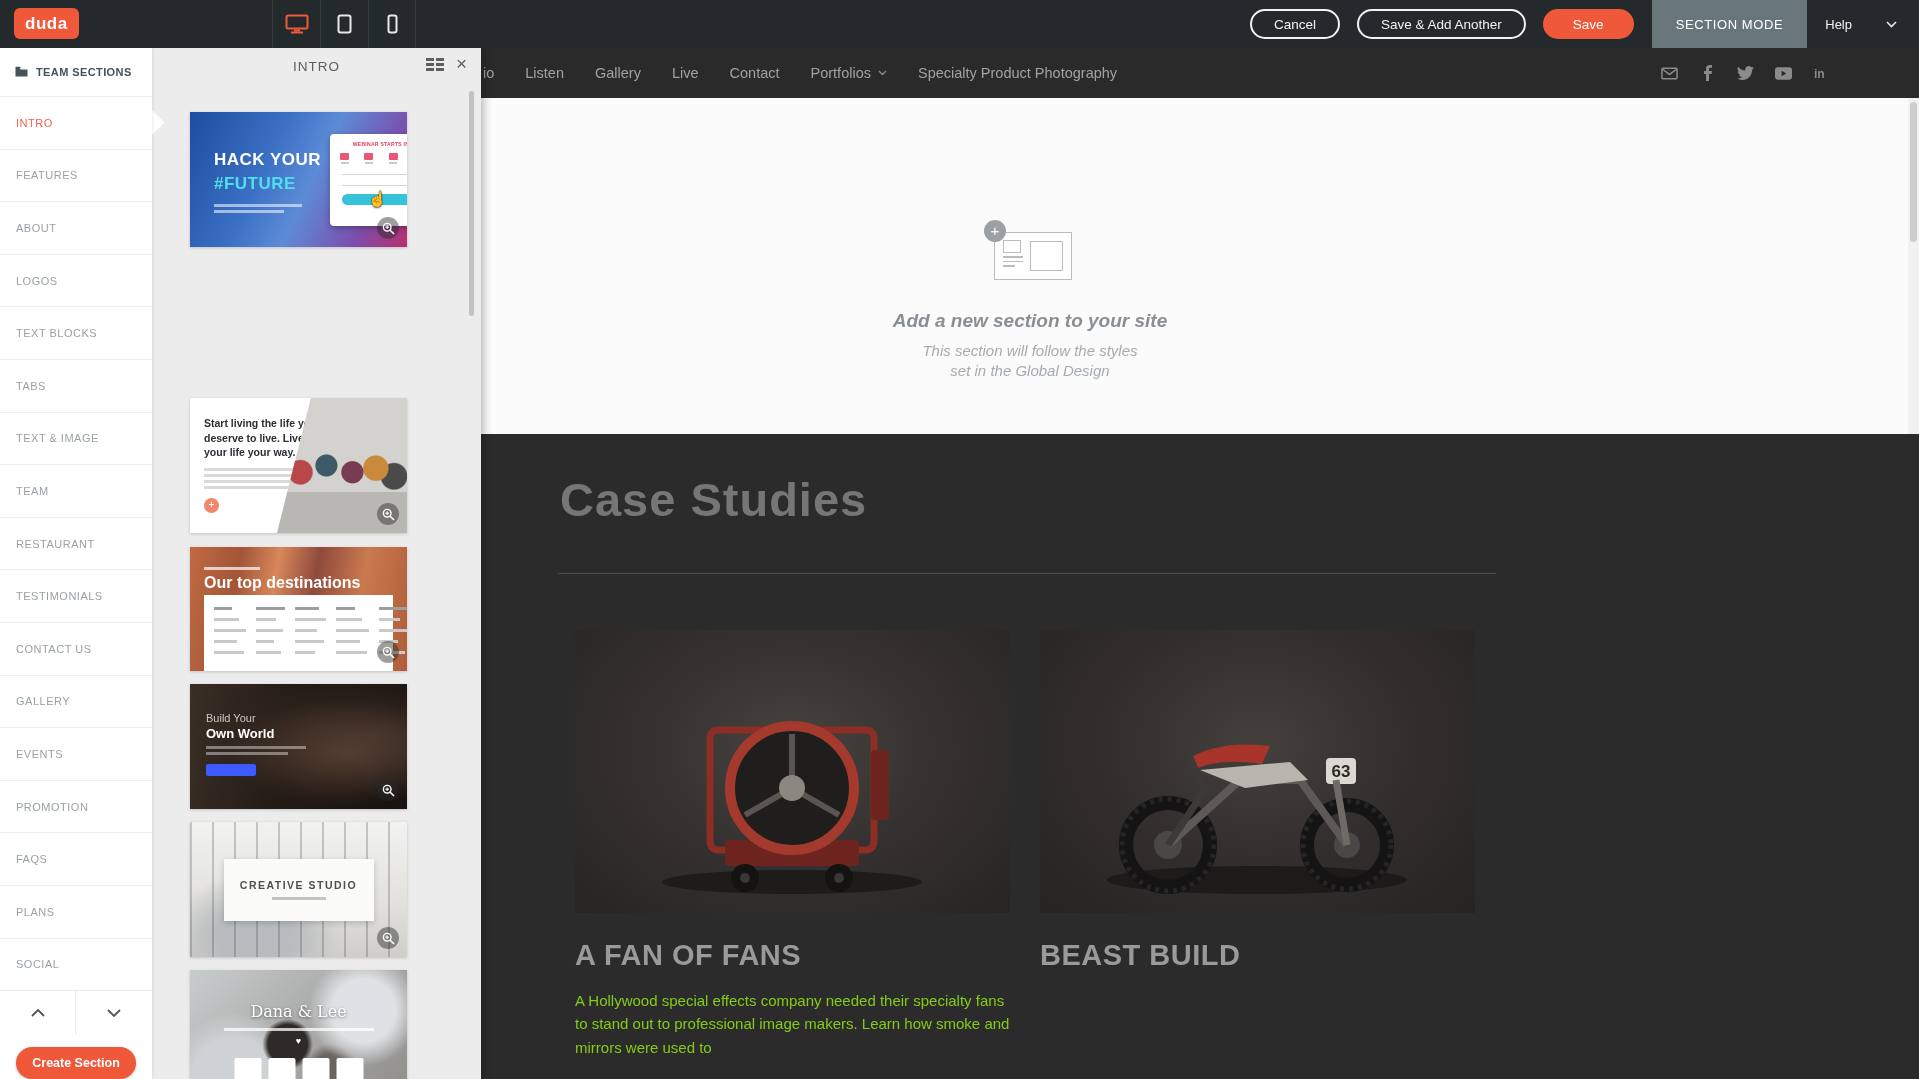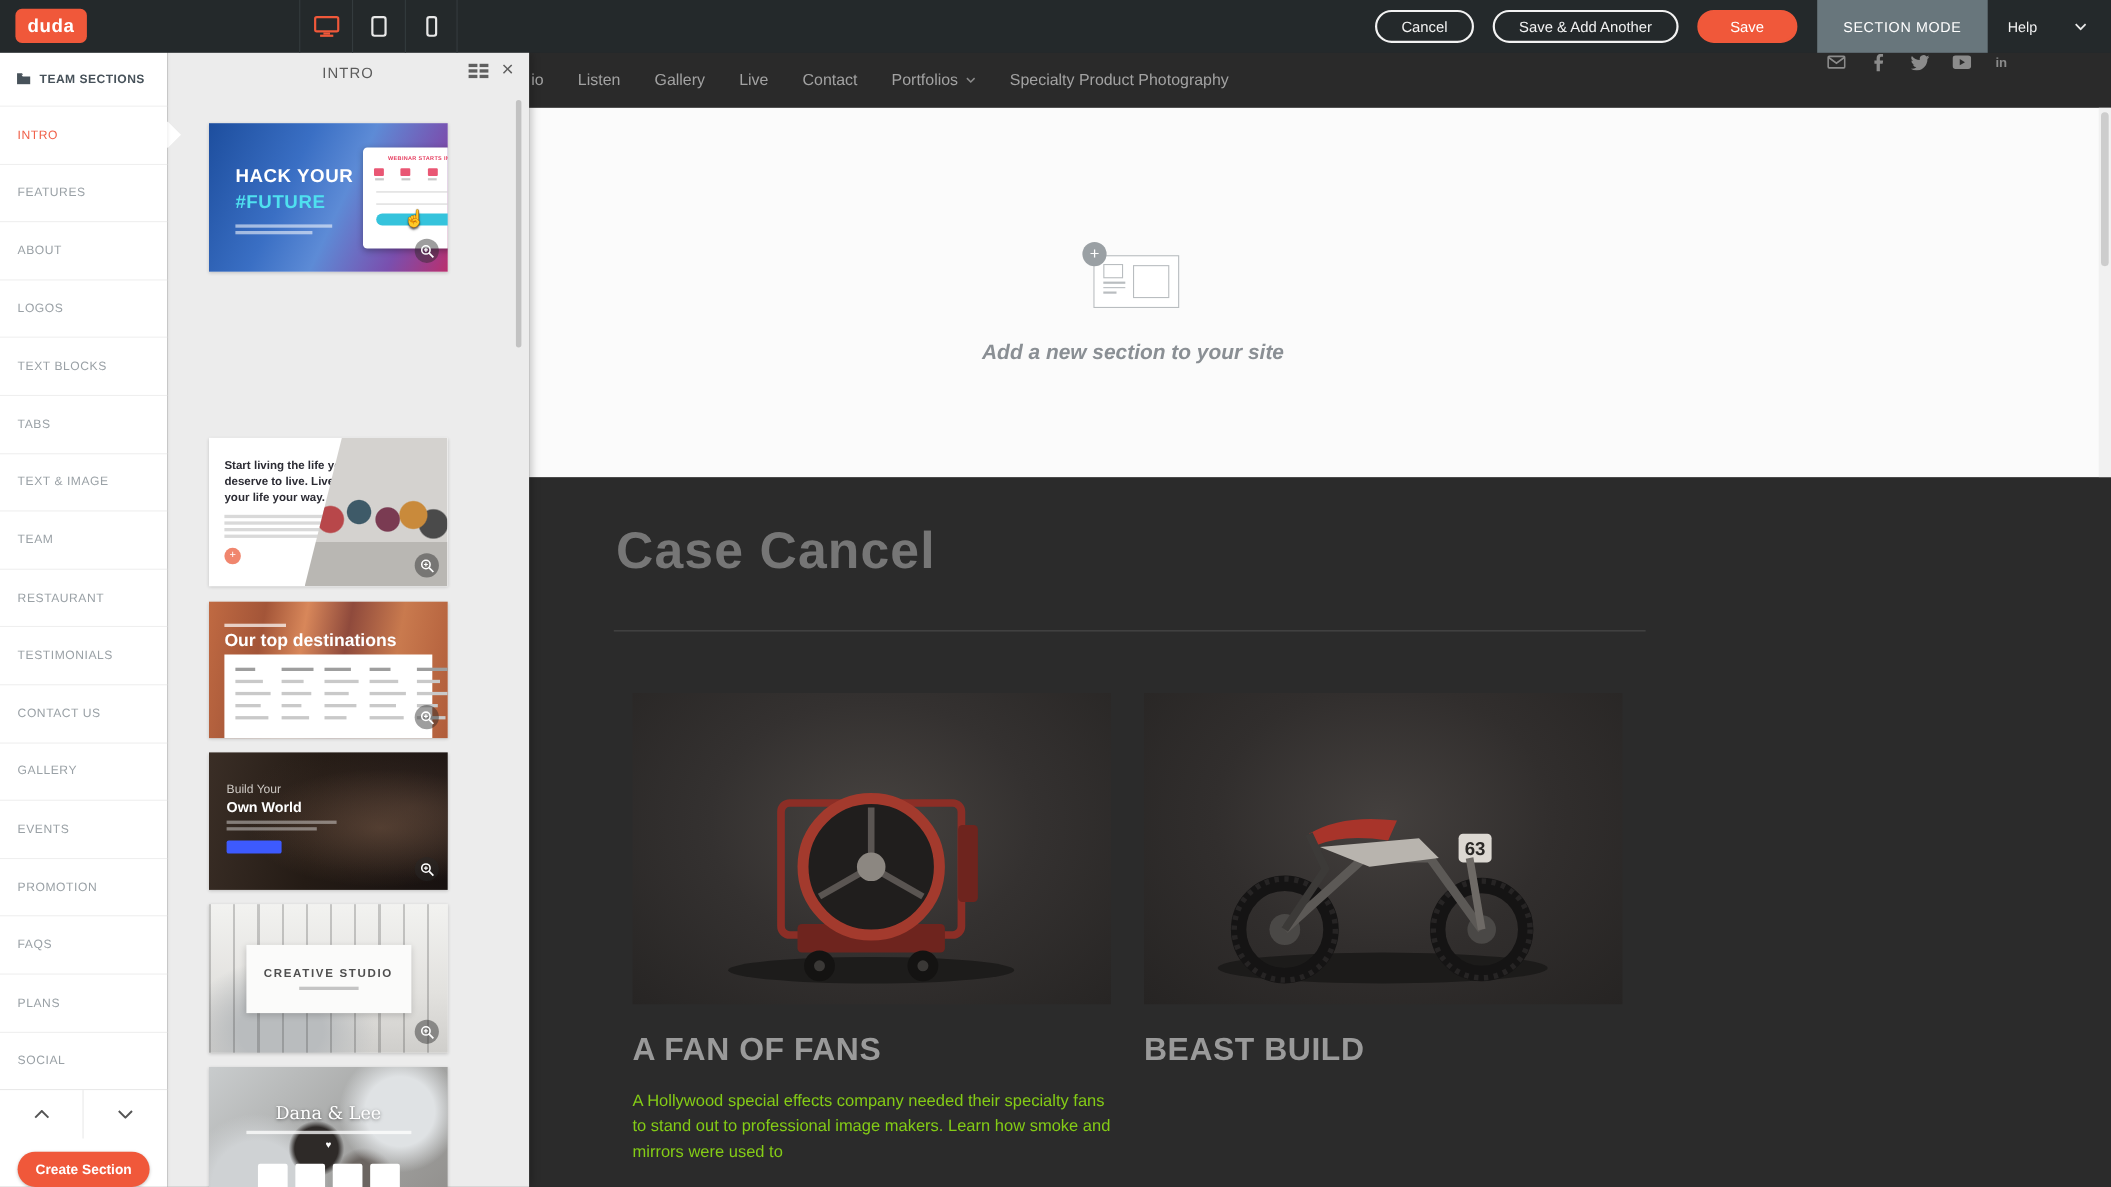--- a/index.html
+++ b/index.html
@@ -152,21 +152,21 @@
   .t7 .heart { position:absolute; left:0; right:0; top:66px; text-align:center; color:#fff; font-size:9px; }
   .t7 .squares { position:absolute; left:50%; transform:translateX(-50%); top:88px; display:flex; gap:7px; }
   .t7 .squares i { width:27px; height:24px; background:#fff; border-radius:2px; }
 
   
   .main { position:absolute; left:481px; top:48px; width:1438px; height:1031px; background:#2a2a2a; }
   .sitenav { position:absolute; left:0; top:0; width:100%; height:50px; background:#2a2a2a;
     display:flex; align-items:center; gap:31px; padding-left:2px; }
   .sitenav .navitem { color:#a2a2a2; font-size:14.5px; cursor:pointer; display:flex; align-items:center; gap:7px; }
   .navcaret { color:#8a8a8a; font-size:10px; }
-  .socials { position:absolute; left:1180px; top:0; height:50px; display:flex; align-items:flex-start; gap:21px; }
+  .socials { position:absolute; left:1180px; top:0; height:50px; display:flex; align-items:center; gap:21px; }
   .socials .sic { width:17px; height:17px; display:flex; align-items:center; justify-content:center;
     color:#8b8b8b; font-size:14px; font-weight:bold; cursor:pointer; }
 
   .whiteband { position:absolute; left:0; top:50px; width:100%; height:336px; background:#fbfbfb; }
   .placeholder { position:absolute; left:389px; top:0; width:320px; text-align:center; cursor:pointer; }
   .ph-iconwrap { position:relative; width:84px; height:56px; margin:126px auto 0; }
   .ph-box { position:absolute; left:6px; top:8px; width:78px; height:48px; border:1.5px solid #b9bdc0; background:#fff;
     display:flex; align-items:center; padding:8px; gap:7px; }
   .ph-small { width:20px; height:32px; display:flex; flex-direction:column; gap:3px; }
   .ph-small b { width:18px; height:13px; border:1.5px solid #b9bdc0; }
@@ -553,28 +553,32 @@
                 <b></b>
                 <i></i>
                 <i></i>
                 <i style="width:12px;"></i>
               </span>
             <span class="ph-big"></span>
           </div>
           <div class="ph-plus">+</div>
         </div>
         <div class="ph-title">Add a new section to your site</div>
+        <div class="ph-sub">
+          <div>This section will follow the styles</div>
+          <div>set in the Global Design</div>
+        </div>
       </div>
       <div class="band-scroll">
           <i></i>
         </div>
     </div>
 
     <div class="casestudies">
-      <div class="cs-title">Case Cancel</div>
+      <div class="cs-title">Case Studies</div>
       <div class="cs-divider"></div>
 
       <div class="card a">
         <div class="card-img">
           <svg width="435" height="283" viewBox="0 0 435 283">
             <ellipse cx="217" cy="252" rx="130" ry="12" fill="#1d1c1b"></ellipse>
             <rect x="135" y="100" width="164" height="120" rx="8" fill="none" stroke="#8c2e26" stroke-width="7"></rect>
             <rect x="150" y="210" width="134" height="26" rx="4" fill="#6e241e"></rect>
             <circle cx="170" cy="248" r="14" fill="#141312"></circle>
               <circle cx="170" cy="248" r="5" fill="#3a3836"></circle>

